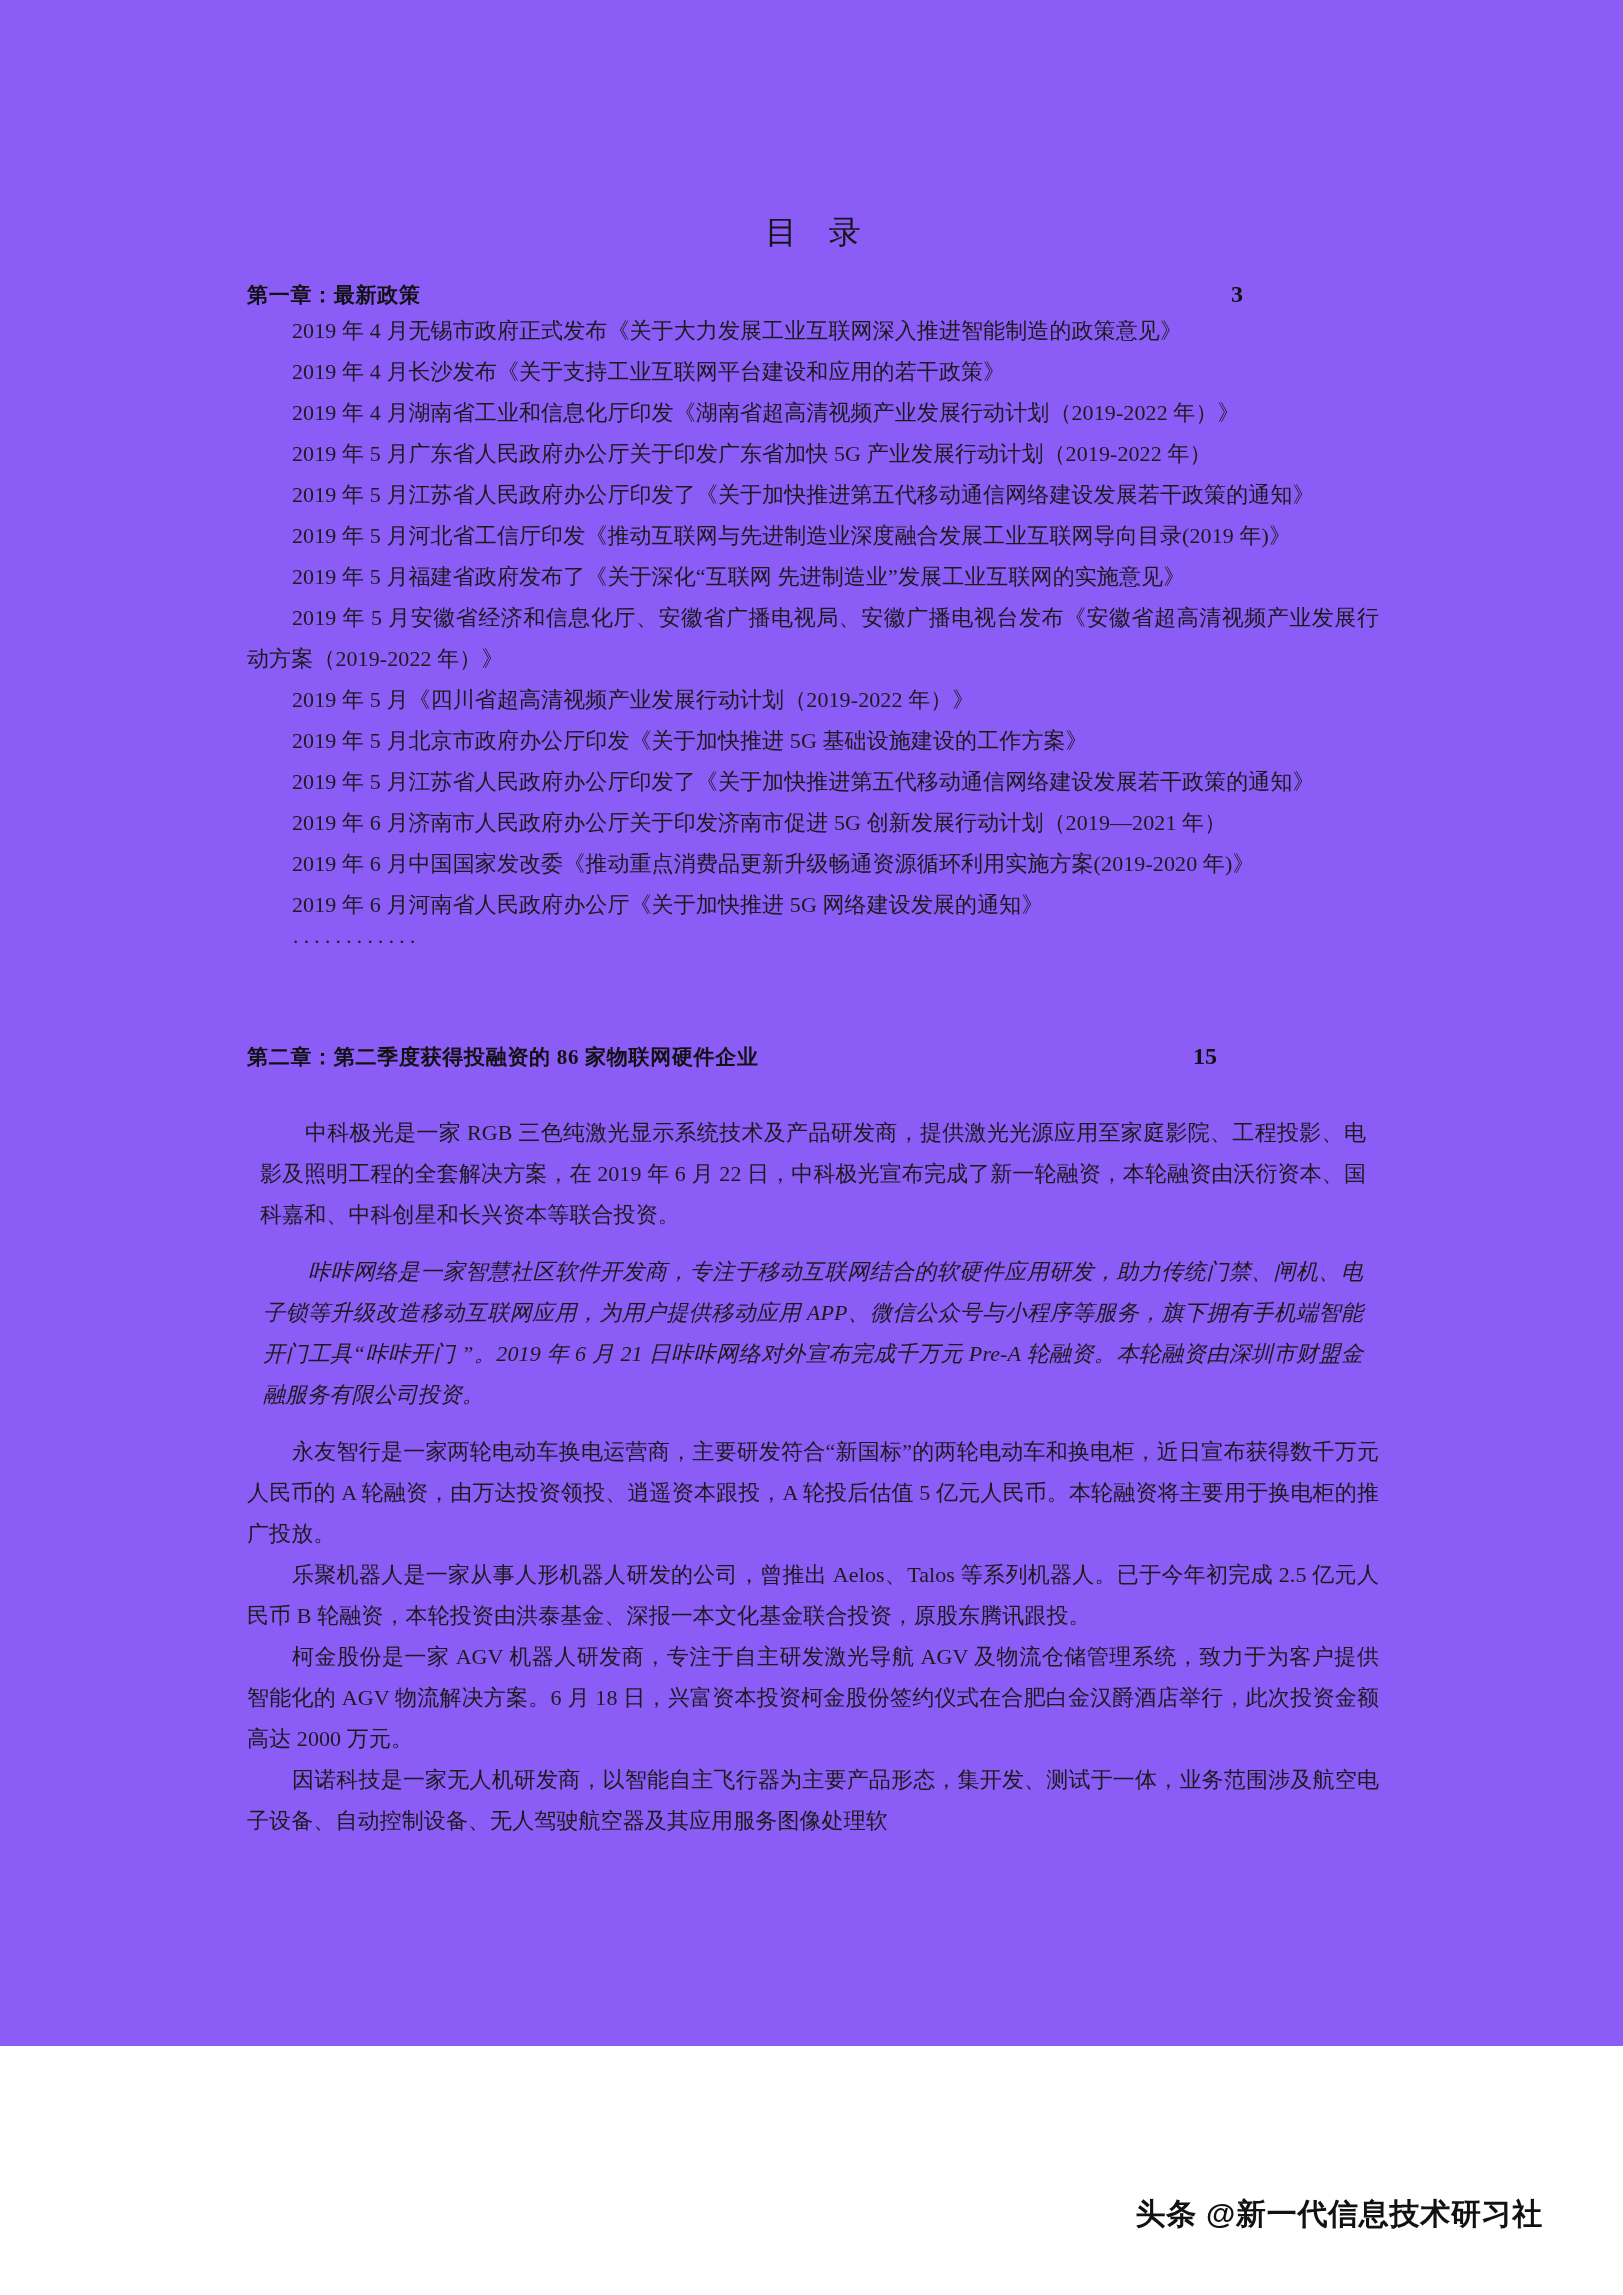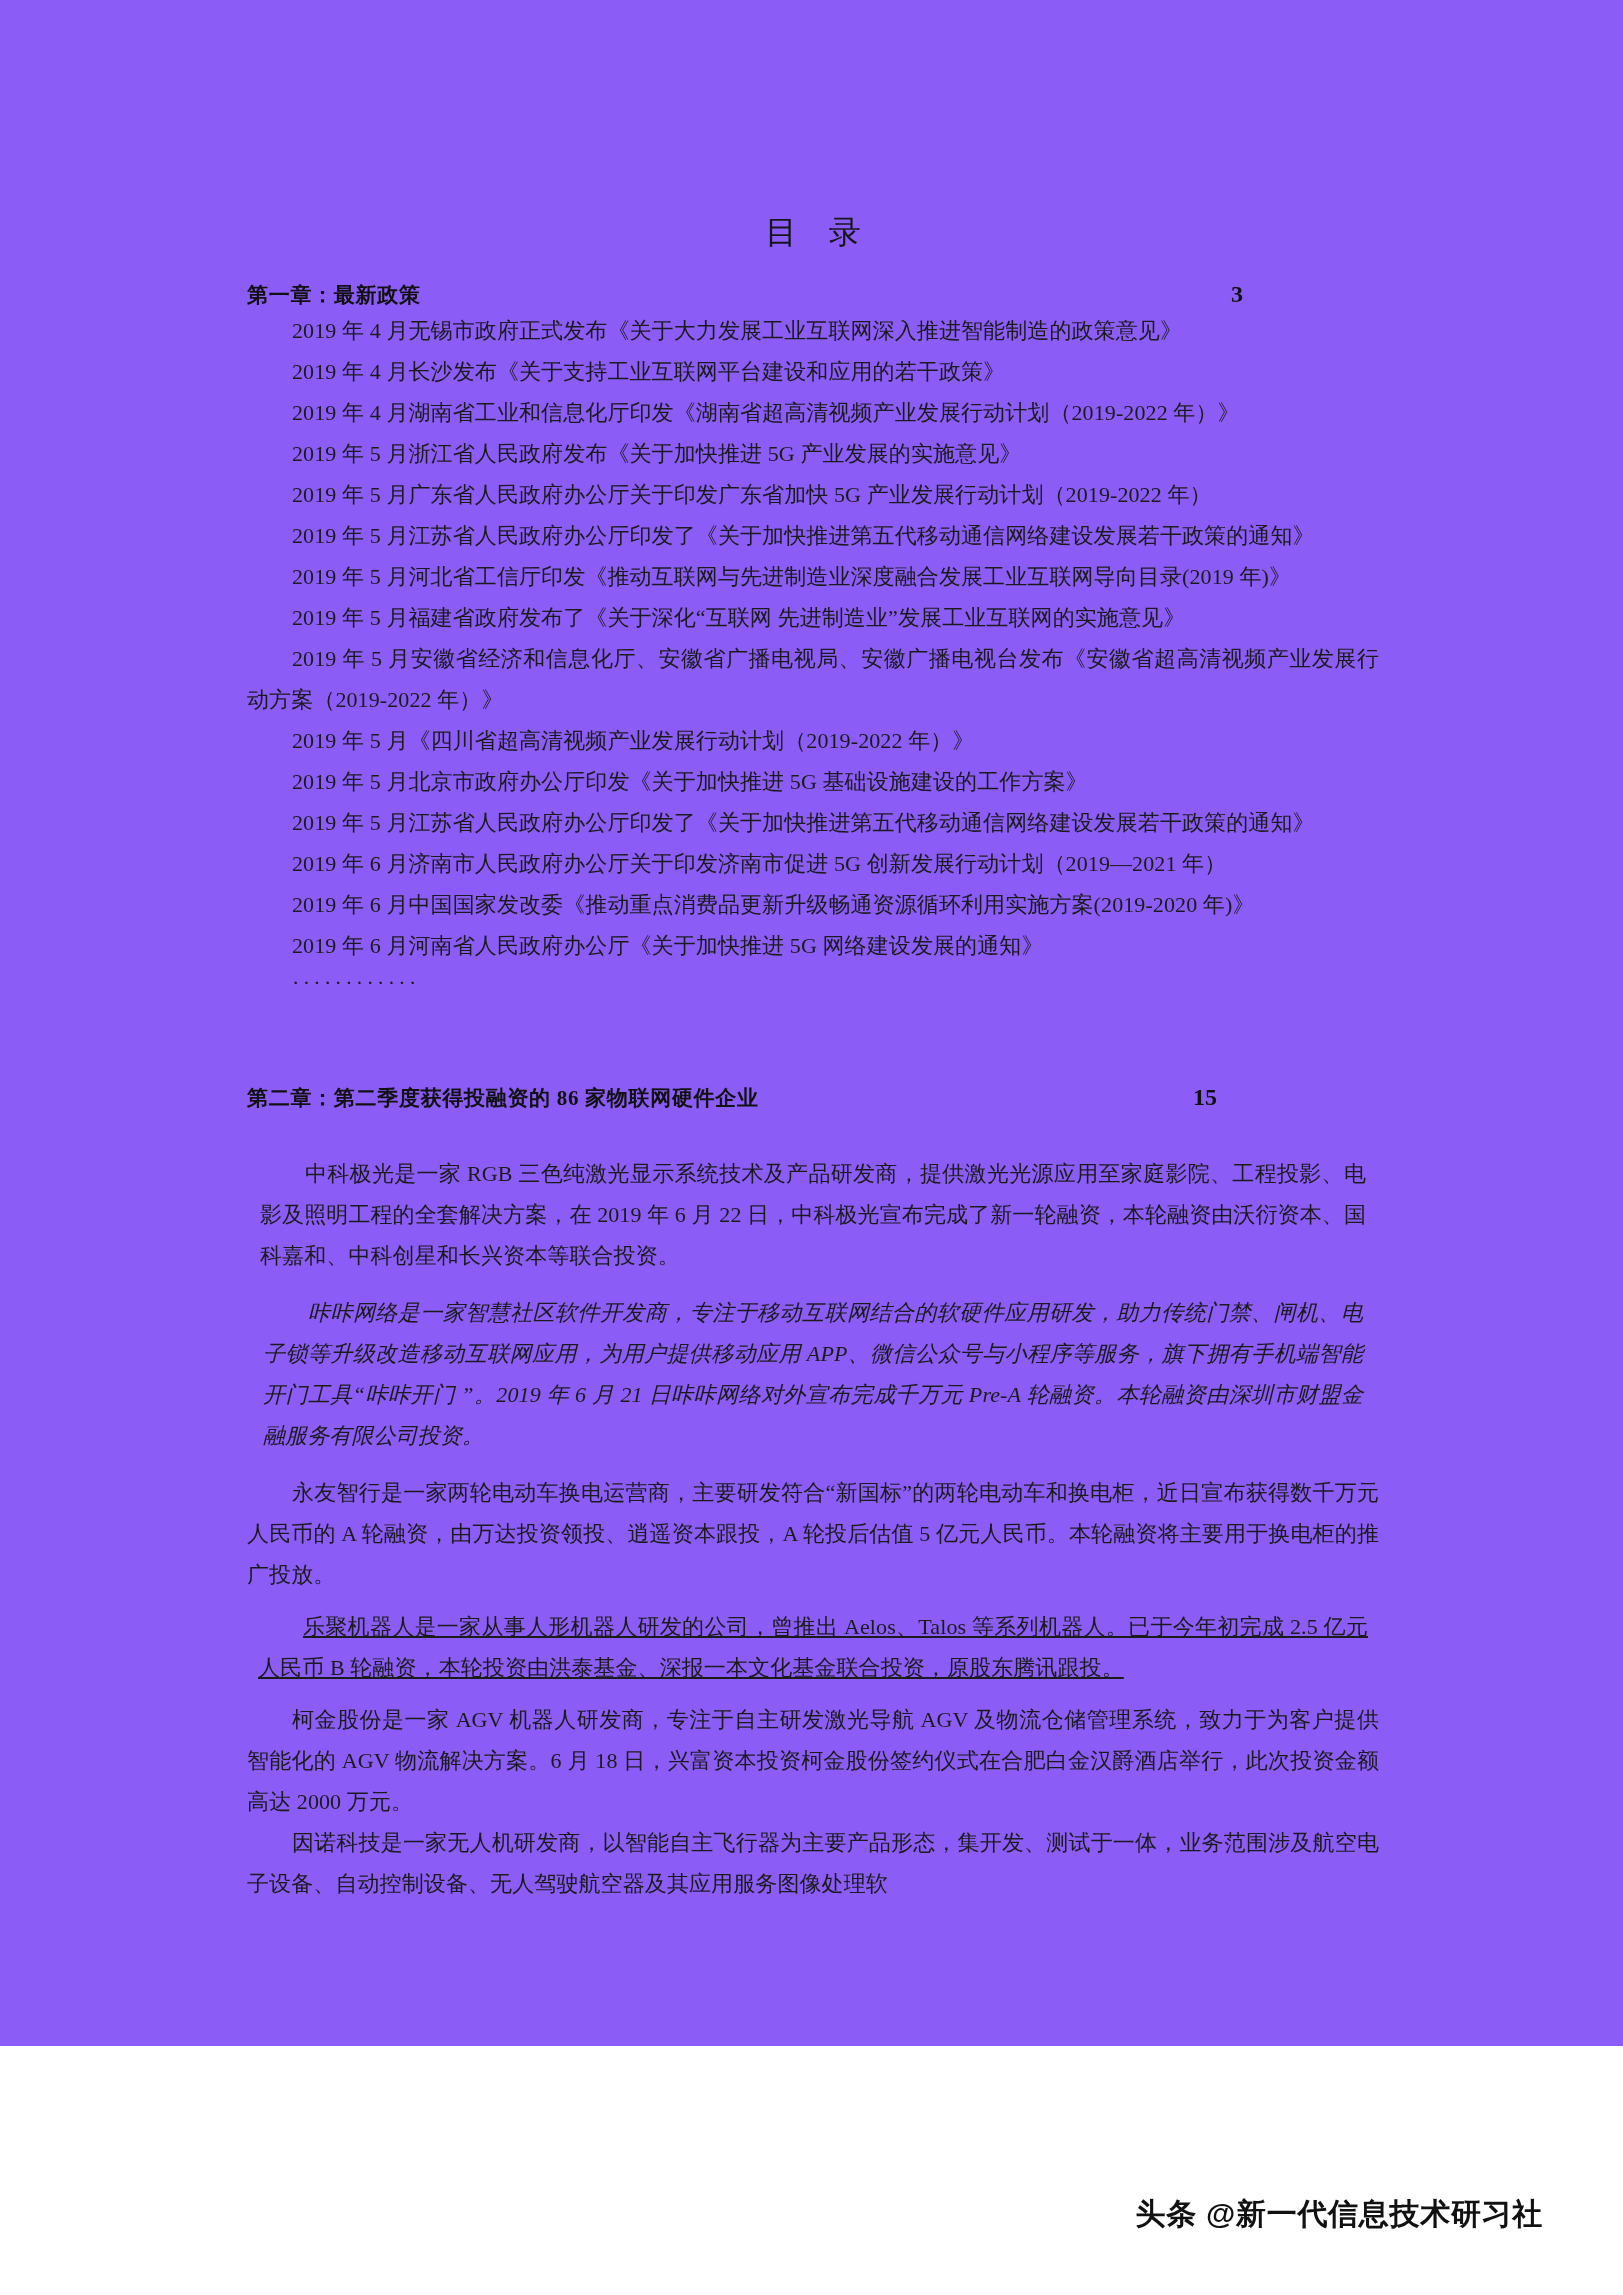--- a/index.html
+++ b/index.html
@@ -131,21 +131,20 @@
 
     <div class="chapter-row">
       <span class="chapter-title">第一章：最新政策</span>
       <span class="chapter-page">3</span>
     </div>
 
     <div class="toc-list">
       <div class="toc-entry">2019 年 4 月无锡市政府正式发布《关于大力发展工业互联网深入推进智能制造的政策意见》</div>
       <div class="toc-entry">2019 年 4 月长沙发布《关于支持工业互联网平台建设和应用的若干政策》</div>
       <div class="toc-entry">2019 年 4 月湖南省工业和信息化厅印发《湖南省超高清视频产业发展行动计划（2019-2022 年）》</div>
-      <div class="toc-entry">2019 年 5 月浙江省人民政府发布《关于加快推进 5G 产业发展的实施意见》</div>
       <div class="toc-entry">2019 年 5 月广东省人民政府办公厅关于印发广东省加快 5G 产业发展行动计划（2019-2022 年）</div>
       <div class="toc-entry">2019 年 5 月江苏省人民政府办公厅印发了《关于加快推进第五代移动通信网络建设发展若干政策的通知》</div>
       <div class="toc-entry">2019 年 5 月河北省工信厅印发《推动互联网与先进制造业深度融合发展工业互联网导向目录(2019 年)》</div>
       <div class="toc-entry">2019 年 5 月福建省政府发布了《关于深化“互联网 先进制造业”发展工业互联网的实施意见》</div>
       <div class="toc-entry">2019 年 5 月安徽省经济和信息化厅、安徽省广播电视局、安徽广播电视台发布《安徽省超高清视频产业发展行动方案（2019-2022 年）》</div>
       <div class="toc-entry">2019 年 5 月《四川省超高清视频产业发展行动计划（2019-2022 年）》</div>
       <div class="toc-entry">2019 年 5 月北京市政府办公厅印发《关于加快推进 5G 基础设施建设的工作方案》</div>
       <div class="toc-entry">2019 年 5 月江苏省人民政府办公厅印发了《关于加快推进第五代移动通信网络建设发展若干政策的通知》</div>
       <div class="toc-entry">2019 年 6 月济南市人民政府办公厅关于印发济南市促进 5G 创新发展行动计划（2019—2021 年）</div>
       <div class="toc-entry">2019 年 6 月中国国家发改委《推动重点消费品更新升级畅通资源循环利用实施方案(2019-2020 年)》</div>
@@ -155,21 +154,21 @@
 
     <div class="chapter-row second">
       <span class="chapter-title">第二章：第二季度获得投融资的 86 家物联网硬件企业</span>
       <span class="chapter-page">15</span>
     </div>
 
     <div class="body-block">
       <p class="para" style="margin: 13px;">中科极光是一家 RGB 三色纯激光显示系统技术及产品研发商，提供激光光源应用至家庭影院、工程投影、电影及照明工程的全套解决方案，在 2019 年 6 月 22 日，中科极光宣布完成了新一轮融资，本轮融资由沃衍资本、国科嘉和、中科创星和长兴资本等联合投资。</p>
       <p class="para" style="margin: 16px; font-style: italic;">咔咔网络是一家智慧社区软件开发商，专注于移动互联网结合的软硬件应用研发，助力传统门禁、闸机、电子锁等升级改造移动互联网应用，为用户提供移动应用 APP、微信公众号与小程序等服务，旗下拥有手机端智能开门工具“咔咔开门 ”。2019 年 6 月 21 日咔咔网络对外宣布完成千万元 Pre-A 轮融资。本轮融资由深圳市财盟金融服务有限公司投资。</p>
       <p class="para" style="margin: 0px;">永友智行是一家两轮电动车换电运营商，主要研发符合“新国标”的两轮电动车和换电柜，近日宣布获得数千万元人民币的 A 轮融资，由万达投资领投、逍遥资本跟投，A 轮投后估值 5 亿元人民币。本轮融资将主要用于换电柜的推广投放。</p>
-      <p class="para" style="margin: 11px; text-decoration: underline;">乐聚机器人是一家从事人形机器人研发的公司，曾推出 Aelos、Talos 等系列机器人。已于今年初完成 2.5 亿元人民币 B 轮融资，本轮投资由洪泰基金、深报一本文化基金联合投资，原股东腾讯跟投。</p>
+      <p class="para" style="margin: 0px;">乐聚机器人是一家从事人形机器人研发的公司，曾推出 Aelos、Talos 等系列机器人。已于今年初完成 2.5 亿元人民币 B 轮融资，本轮投资由洪泰基金、深报一本文化基金联合投资，原股东腾讯跟投。</p>
       <p class="para" style="margin: 0px;">柯金股份是一家 AGV 机器人研发商，专注于自主研发激光导航 AGV 及物流仓储管理系统，致力于为客户提供智能化的 AGV 物流解决方案。6 月 18 日，兴富资本投资柯金股份签约仪式在合肥白金汉爵酒店举行，此次投资金额高达 2000 万元。</p>
       <p class="para" style="margin: 0px;">因诺科技是一家无人机研发商，以智能自主飞行器为主要产品形态，集开发、测试于一体，业务范围涉及航空电子设备、自动控制设备、无人驾驶航空器及其应用服务图像处理软</p>
     </div>
 
   </div>
 
   <div class="watermark">头条 @新一代信息技术研习社</div>
 
 </div>
 

